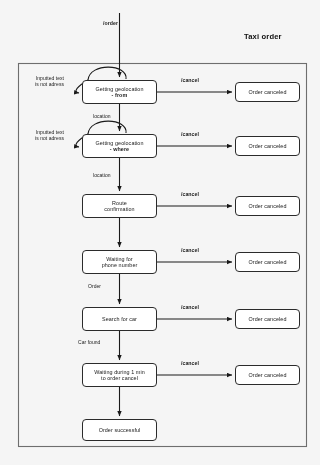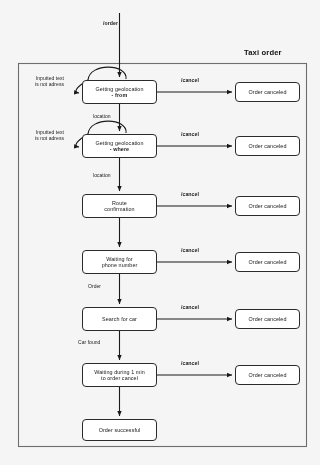--- a/index.html
+++ b/index.html
@@ -98,21 +98,21 @@
     <path d="M157,319 L232,319" stroke="#1a1a1a" stroke-width="1.1" fill="none" marker-end="url(#arrow)"></path>
     <path d="M157,375 L232,375" stroke="#1a1a1a" stroke-width="1.1" fill="none" marker-end="url(#arrow)"></path>
 
     <path d="M88,80 C90,62 128,64 126,79" stroke="#1a1a1a" stroke-width="1.1" fill="none"></path>
     <path d="M88,80 C78,86 72,92 79,93" stroke="#1a1a1a" stroke-width="1.1" fill="none" marker-end="url(#arrow)"></path>
 
     <path d="M88,134 C90,116 128,118 126,133" stroke="#1a1a1a" stroke-width="1.1" fill="none"></path>
     <path d="M88,134 C78,140 72,146 79,147" stroke="#1a1a1a" stroke-width="1.1" fill="none" marker-end="url(#arrow)"></path>
   </svg>
 
-  <div class="frame-title" style="left:244px; top:32px;margin-top:16px;">Taxi order</div>
+  <div class="frame-title" style="left:244px; top:32px;">Taxi order</div>
 
   <div class="edge-label bold right-align" style="left:96px; top:20px; width:22px;">/order</div>
 
   <div class="edge-label right-align" style="left:24px; top:75px; width:40px;">Inputted text
 is not adress</div>
 
   <div class="edge-label right-align" style="left:24px; top:129px; width:40px;">Inputted text
 is not adress</div>
 
   <div class="edge-label" style="left:93px; top:113px; width:30px;">location</div>

